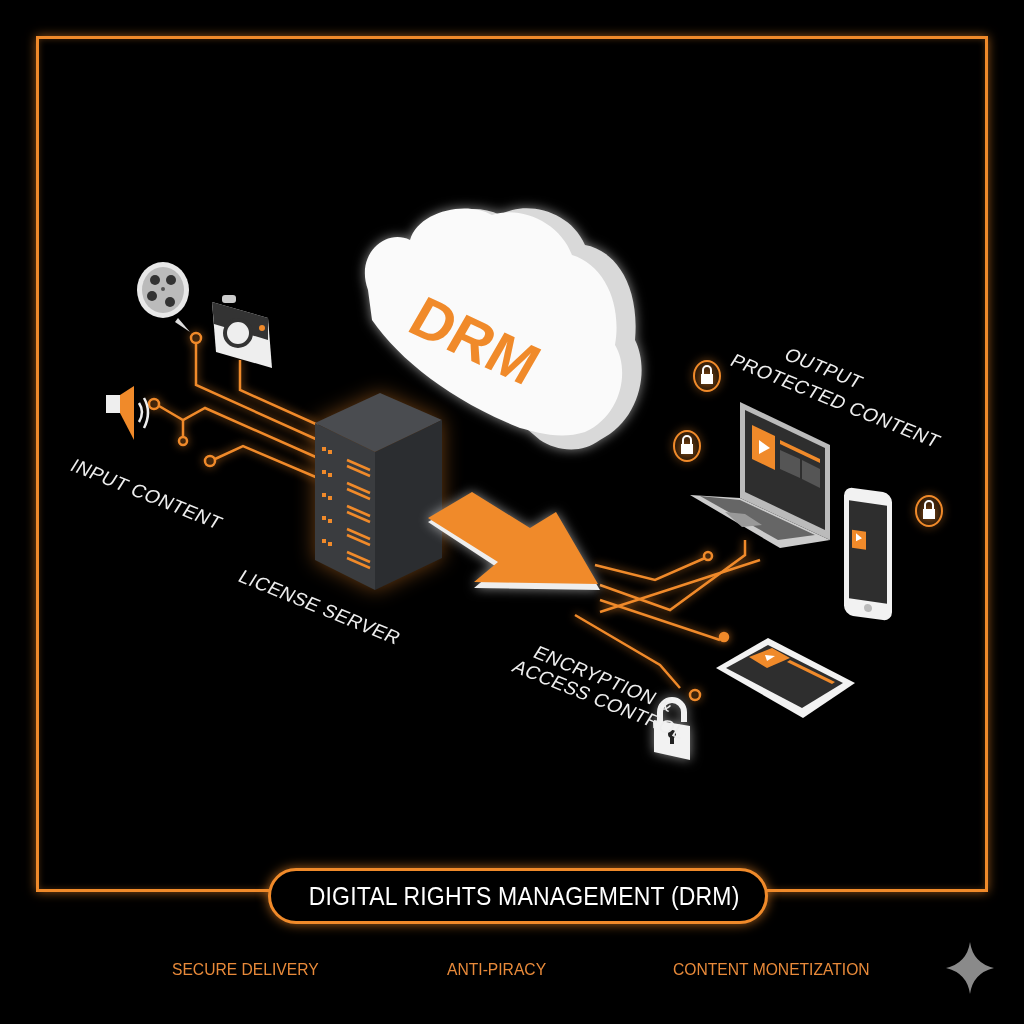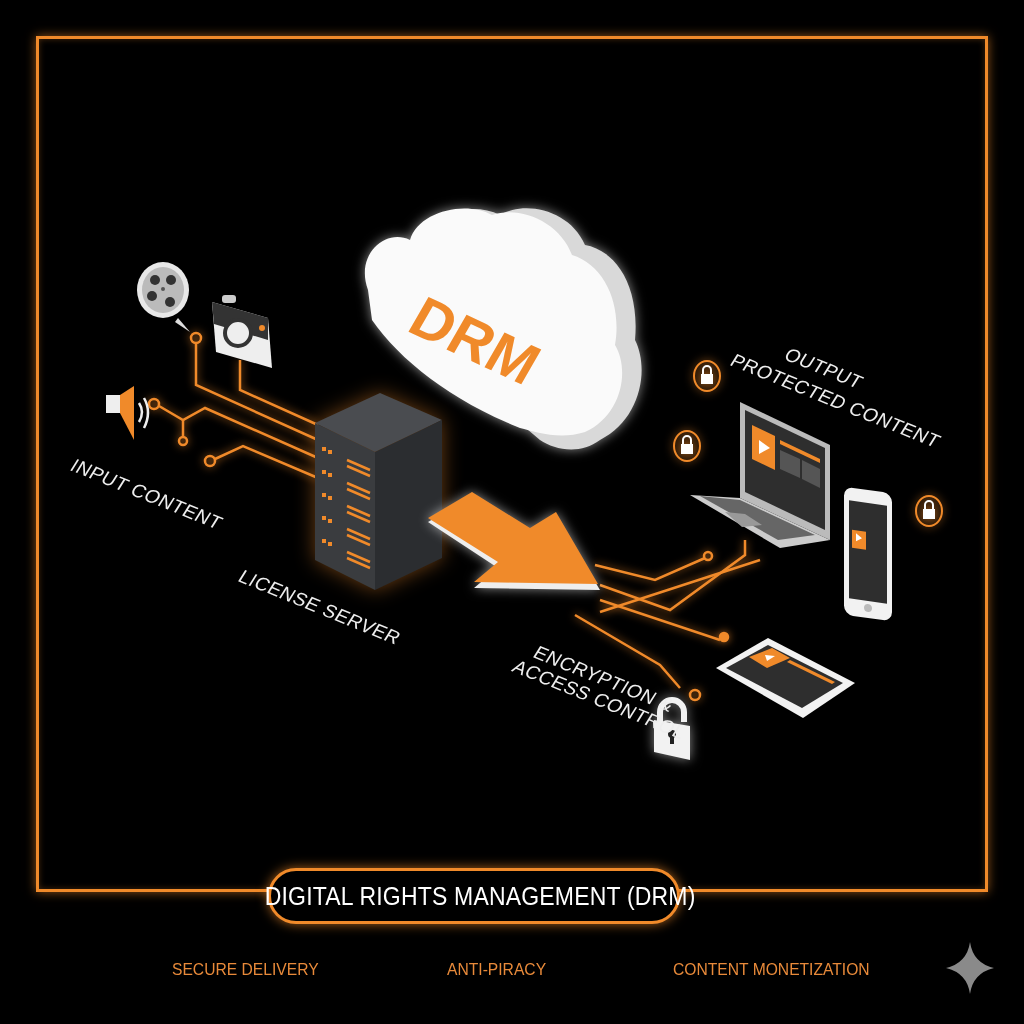--- a/index.html
+++ b/index.html
@@ -1,18 +1,18 @@
 <!DOCTYPE html>
 <html><head>
   <meta charset="utf-8">
   <style>
     html, body { margin: 0; padding: 0; background: #000; }
     body { width: 1024px; height: 1024px; position: relative; overflow: hidden; font-family: "Liberation Sans", sans-serif; color: #fff; }
     .frame { position: absolute; left: 36px; top: 36px; width: 952px; height: 856px; border: 3px solid #f08a2a; box-shadow: 0 0 10px rgba(240,138,42,0.6), inset 0 0 6px rgba(240,138,42,0.3); box-sizing: border-box; }
-    .title-pill { position: absolute; left: 268px; top: 868px; width: 412px; height: 56px; border: 3px solid #f08a2a; border-radius: 30px; background: #000; box-shadow: 0 0 12px rgba(240,138,42,0.7); box-sizing: border-box; display: flex; align-items: center; justify-content: center; padding-left: 12px; }
+    .title-pill { position: absolute; left: 268px; top: 868px; width: 500px; height: 56px; border: 3px solid #f08a2a; border-radius: 30px; background: #000; box-shadow: 0 0 12px rgba(240,138,42,0.7); box-sizing: border-box; display: flex; align-items: center; justify-content: center; padding-left: 12px; }
     .title-pill span { font-size: 25px; color: #fff; letter-spacing: 0.2px; transform: scaleX(0.92); white-space: nowrap; }
     .footer-item { position: absolute; top: 960px; font-size: 17px; color: #e88a3a; white-space: nowrap; transform: scaleX(0.92); transform-origin: left center; }
     .iso-label { position: absolute; color: #eee; font-size: 19px; white-space: nowrap; transform-origin: left top; letter-spacing: 0.5px; }
     svg.scene { position: absolute; left: 0; top: 0; }
     .glow { filter: drop-shadow(0 0 6px rgba(255,255,255,0.55)); }
     .oglow { filter: drop-shadow(0 0 4px rgba(240,138,42,0.8)); }
   </style>
 </head>
 <body>
 

